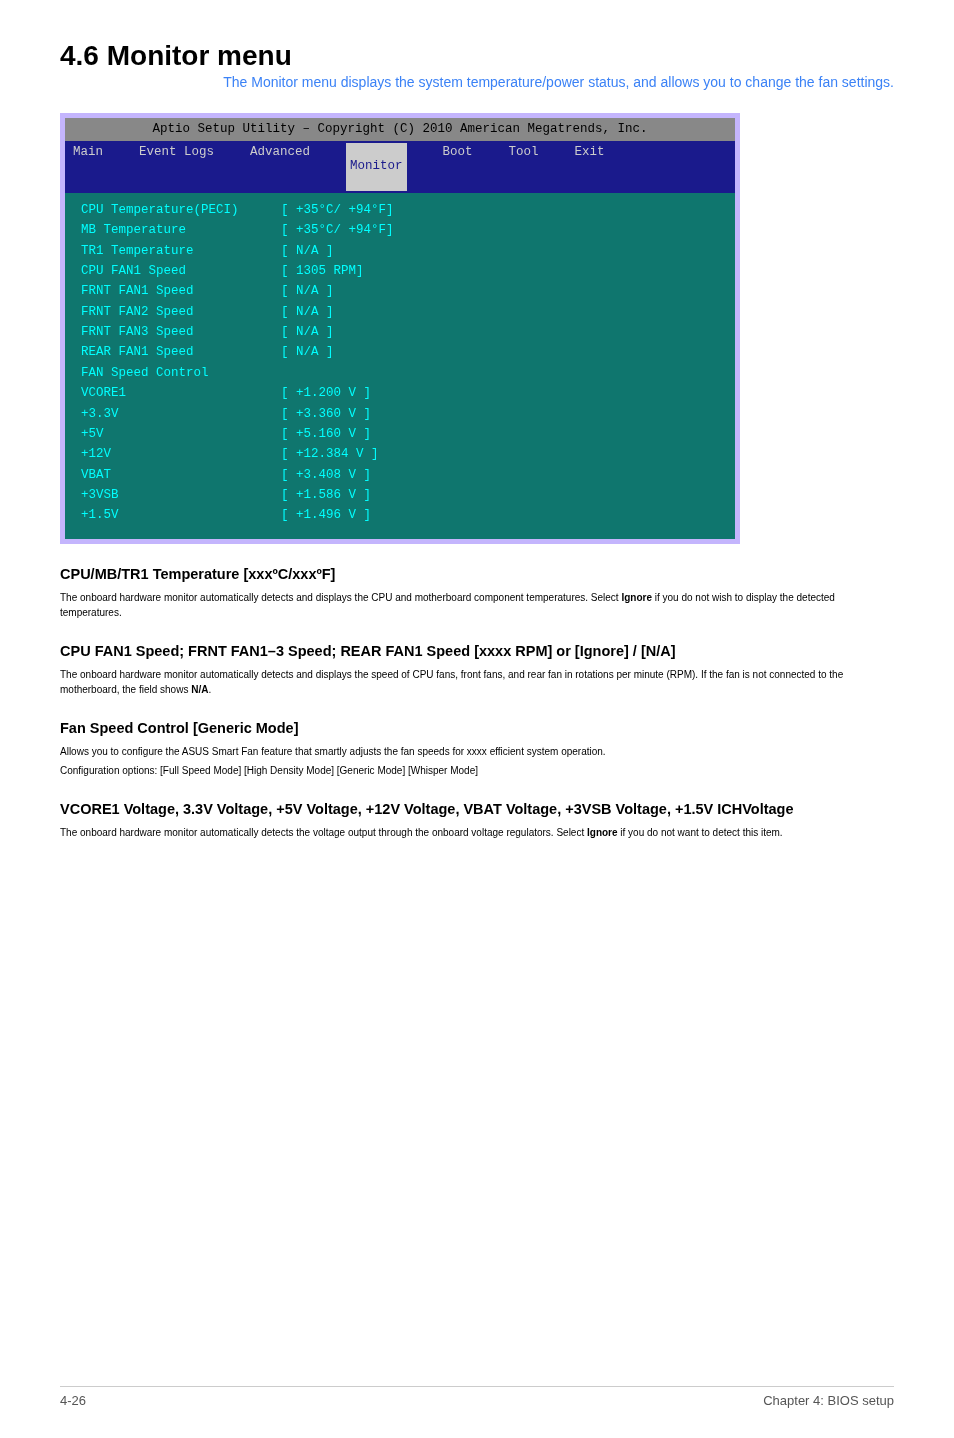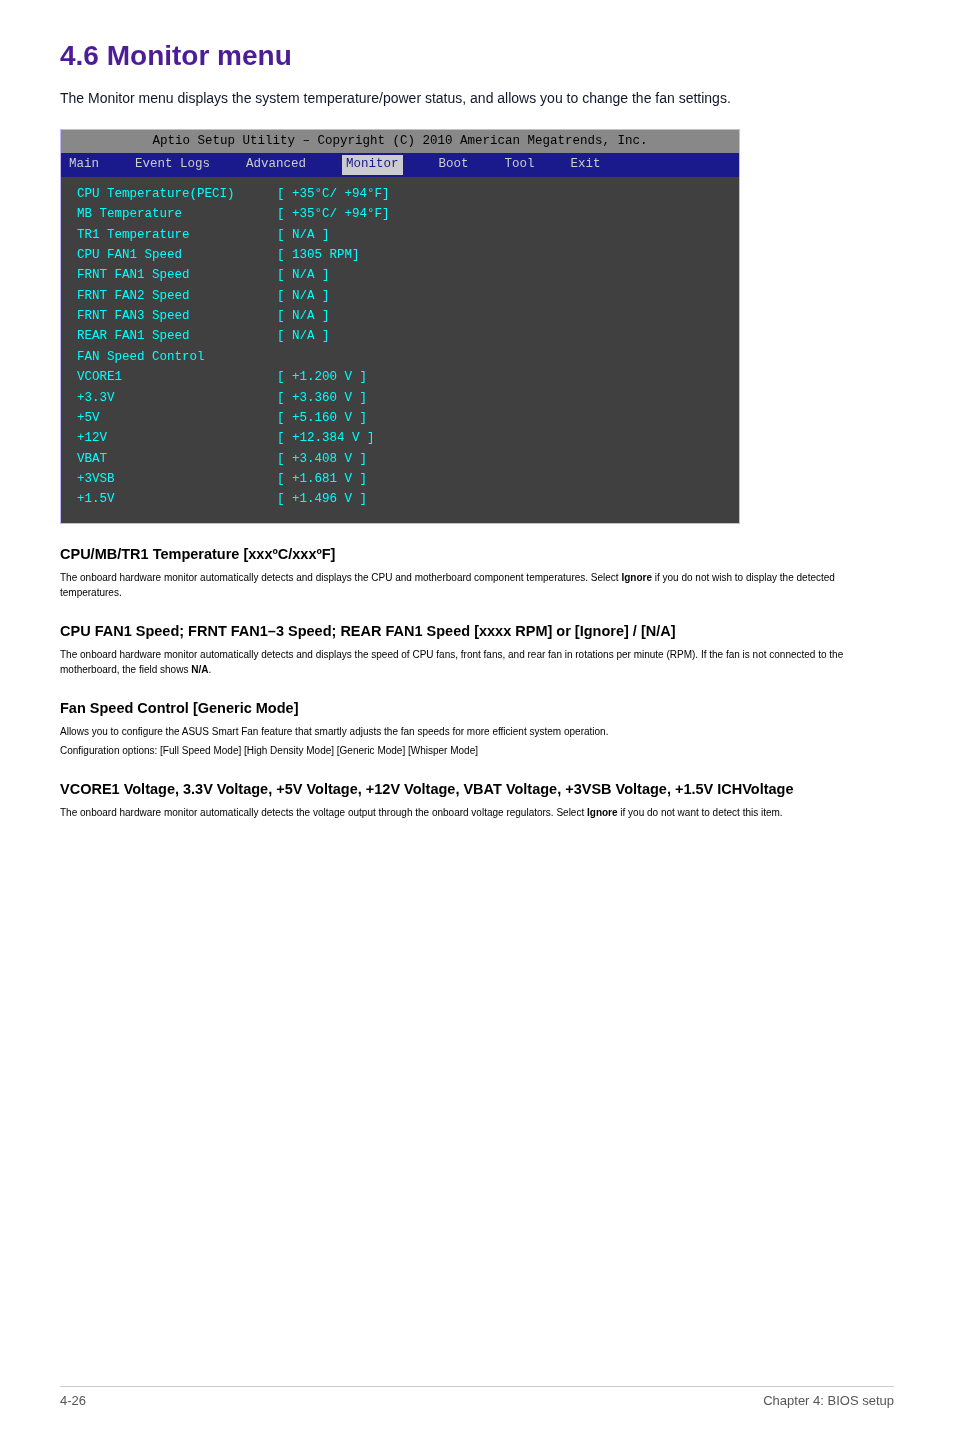--- a/index.html
+++ b/index.html
@@ -8,33 +8,34 @@
       font-size: 14px;
       background: #fff;
       color: #000;
       width: 954px;
       min-height: 1438px;
       padding: 40px 60px 60px 60px;
     }
     h1.page-title {
       font-size: 28px;
       font-weight: bold;
-      margin-bottom: 16px;
-      color: #4c1d95;
+      margin-bottom: 0;
+      color: #000000;
     }
     .intro-text {
       font-size: 14px;
       line-height: 1.5;
       margin-bottom: 20px;
-      color: #0f172a;
+      color: #3b82f6;
+      text-align: right;
     }
     
     .bios-box {
-      border: 1px solid #c4b5fd;
-      background: #404040;
+      border: 5px solid #c4b5fd;
+      background: #0f766e;
       color: #ccc;
       font-family: 'Courier New', Courier, monospace;
       font-size: 12.5px;
       line-height: 1.55;
       width: 100%;
       max-width: 680px;
     }
     .bios-header {
       background: #888;
       color: #000;
@@ -48,21 +49,21 @@
       color: #ccc;
       padding: 2px 8px;
       font-family: 'Courier New', Courier, monospace;
       font-size: 12.5px;
       display: flex;
       gap: 36px;
     }
     .bios-menubar .active-tab {
       background: #ccc;
       color: #1a1a8c;
-      padding: 0 4px;
+      padding: 14px 4px;
     }
     .bios-content {
       padding: 8px 16px 12px 16px;
       color: #0ff;
     }
     .bios-row {
       display: flex;
       justify-content: flex-start;
       margin-bottom: 1px;
     }
@@ -171,36 +172,36 @@
       <div class="bios-row">
         <span class="bios-label">+12V</span>
         <span class="bios-value">[  +12.384 V ]</span>
       </div>
       <div class="bios-row">
         <span class="bios-label">VBAT</span>
         <span class="bios-value">[  +3.408 V ]</span>
       </div>
       <div class="bios-row">
         <span class="bios-label">+3VSB</span>
-        <span class="bios-value">[  +1.681 V ]</span>
+        <span class="bios-value">[  +1.586 V ]</span>
       </div>
       <div class="bios-row">
         <span class="bios-label">+1.5V</span>
         <span class="bios-value">[  +1.496 V ]</span>
       </div>
     </div>
 </div>
 
 <div id="sections-container">
     <div class="section-heading">CPU/MB/TR1 Temperature [xxxºC/xxxºF]</div>
     <p class="section-text">The onboard hardware monitor automatically detects and displays the CPU and motherboard component temperatures. Select <strong>Ignore</strong> if you do not wish to display the detected temperatures.</p>
     <div class="section-heading">CPU FAN1 Speed; FRNT FAN1–3 Speed; REAR FAN1 Speed [xxxx RPM] or [Ignore] / [N/A]</div>
     <p class="section-text">The onboard hardware monitor automatically detects and displays the speed of CPU fans, front fans, and rear fan in rotations per minute (RPM). If the fan is not connected to the motherboard, the field shows <strong>N/A</strong>.</p>
     <div class="section-heading">Fan Speed Control [Generic Mode]</div>
-    <p class="section-text">Allows you to configure the ASUS Smart Fan feature that smartly adjusts the fan speeds for more efficient system operation.</p>
+    <p class="section-text">Allows you to configure the ASUS Smart Fan feature that smartly adjusts the fan speeds for xxxx efficient system operation.</p>
     <p class="section-text">Configuration options: [Full Speed Mode] [High Density Mode] [Generic Mode] [Whisper Mode]</p>
     <div class="section-heading">VCORE1 Voltage, 3.3V Voltage, +5V Voltage, +12V Voltage, VBAT Voltage, +3VSB Voltage, +1.5V ICHVoltage</div>
     <p class="section-text">The onboard hardware monitor automatically detects the voltage output through the onboard voltage regulators. Select <strong>Ignore</strong> if you do not want to detect this item.</p>
   </div>
 
 <div class="page-footer">
   <span>4-26</span>
   <span>Chapter 4: BIOS setup</span>
 </div>
 

